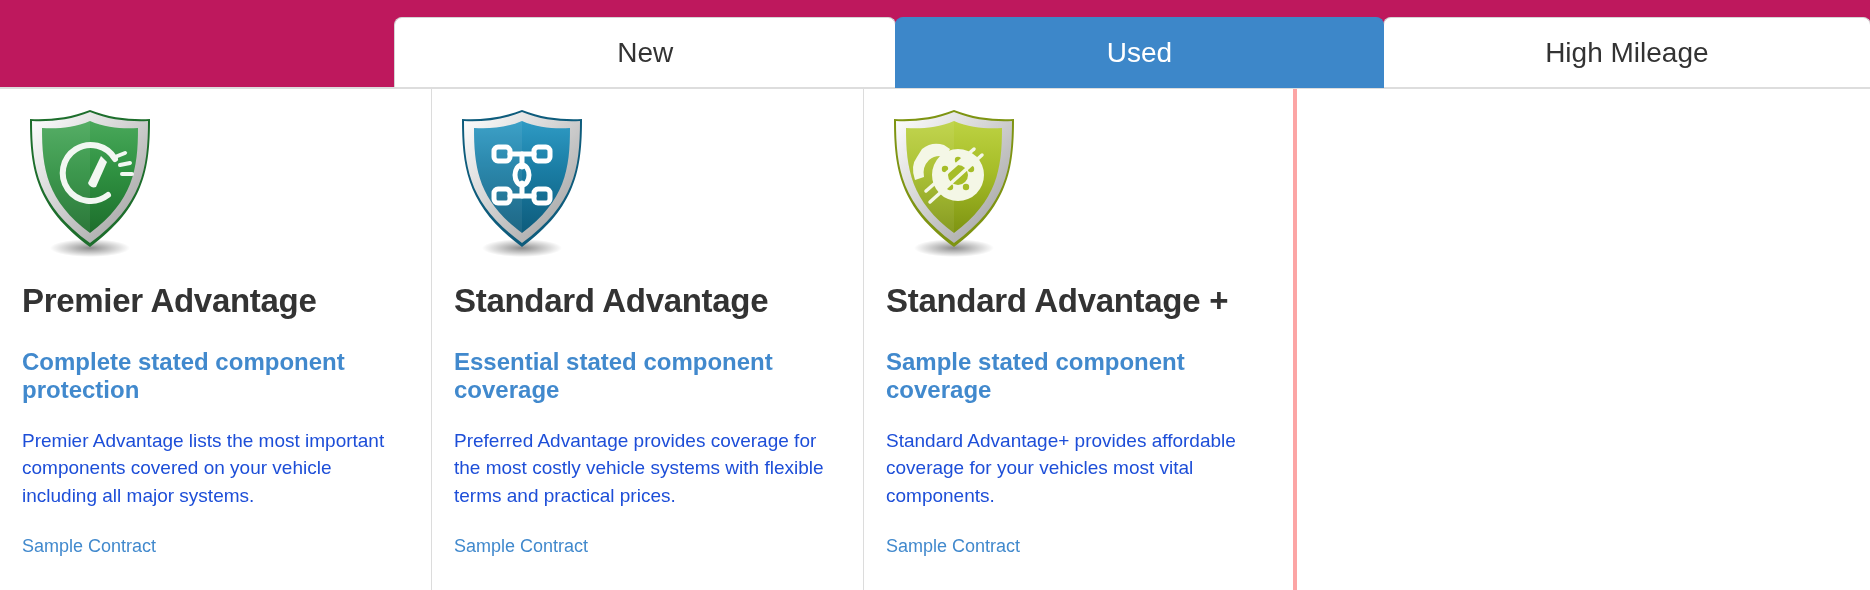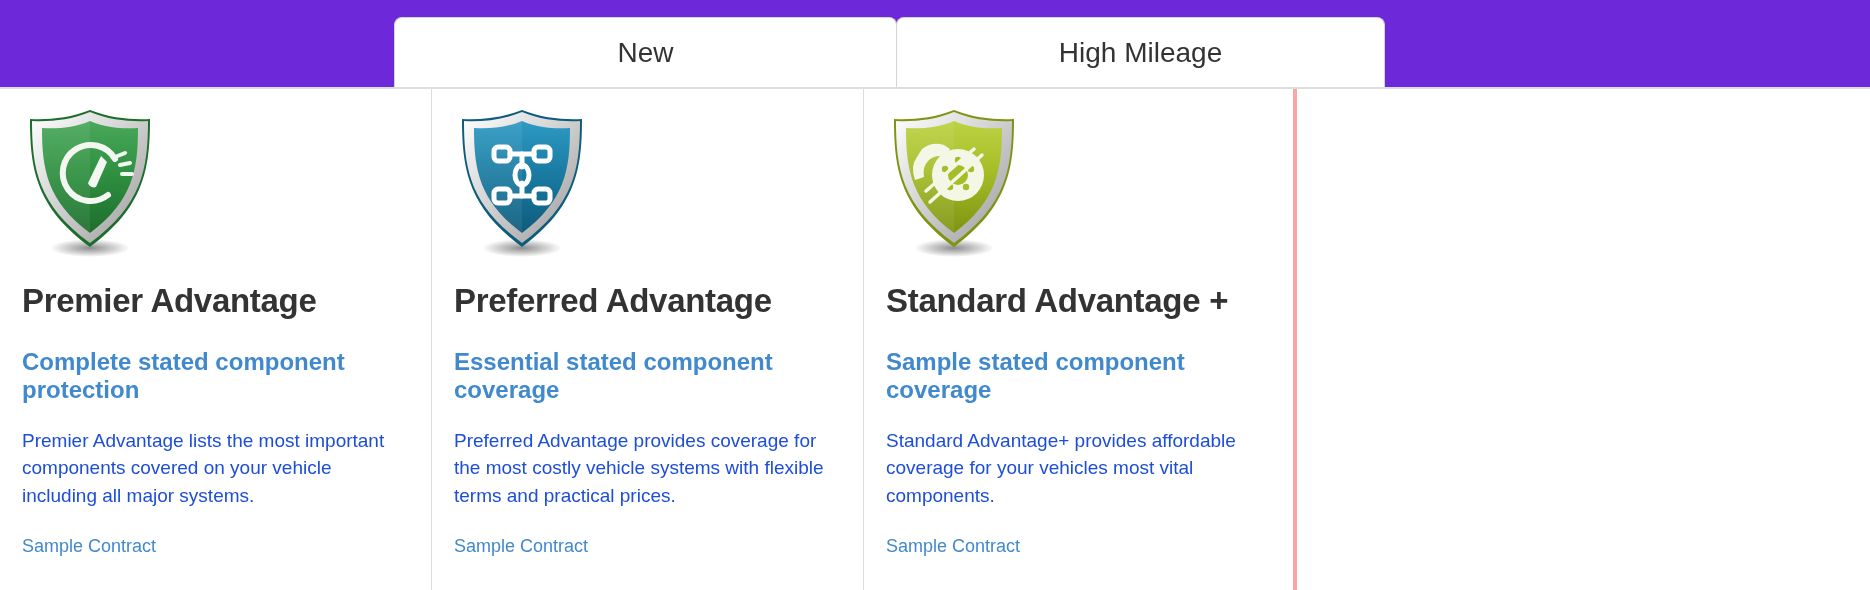--- a/index.html
+++ b/index.html
@@ -26,21 +26,21 @@
   .tabbar {
     position: absolute;
     left: 0;
     top: 0;
     width: 1870px;
     height: 88px;
     box-sizing: border-box;
     display: flex;
     align-items: flex-end;
     padding-left: 394px;
-    background: #6d28d9;
+    background: #be185d;
   }
 
   .tab {
     box-sizing: border-box;
     height: 71px;
     line-height: 69px;
     text-align: center;
     font-size: 28px;
     color: #333333;
     background: #ffffff;
@@ -154,20 +154,23 @@
 </style>
 </head>
 <body>
 
 <div class="page">
 
   <div class="tabbar">
     <div class="tab tab-new">
       <span>New</span>
     </div>
+    <div class="tab tab-used is-active">
+      <span>Used</span>
+    </div>
     <div class="tab tab-highmile">
       <span>High Mileage</span>
     </div>
   </div>
 
   <div class="panel">
 
 
     <div class="cell cell-plan">
       <div class="badge-wrap">
@@ -242,21 +245,21 @@
             <rect x="40" y="82" width="16" height="14" rx="4"></rect>
             <rect x="80" y="82" width="16" height="14" rx="4"></rect>
             <line x1="56" y1="47" x2="80" y2="47"></line>
             <line x1="56" y1="89" x2="80" y2="89"></line>
             <line x1="68" y1="47" x2="68" y2="60"></line>
             <line x1="68" y1="76" x2="68" y2="89"></line>
           </g>
           <ellipse cx="68" cy="68" rx="7" ry="10" fill="none" stroke="#ffffff" stroke-width="5"></ellipse>
         </svg>
       </div>
-      <div class="plan-name">Preferred Advantage</div>
+      <div class="plan-name">Standard Advantage</div>
       <div class="plan-tagline">Essential stated component coverage</div>
       <div class="plan-desc">Preferred Advantage provides coverage for the most costly vehicle systems with flexible terms and practical prices.</div>
       <a class="plan-link">Sample Contract</a>
     </div>
 
     <div class="cell cell-plan last">
       <div class="badge-wrap">
         <svg class="shield-svg" width="137" height="155" viewBox="0 0 137 155" aria-hidden="true">
           <defs>
             <linearGradient id="g3body" x1="0" y1="0" x2="0" y2="1">

